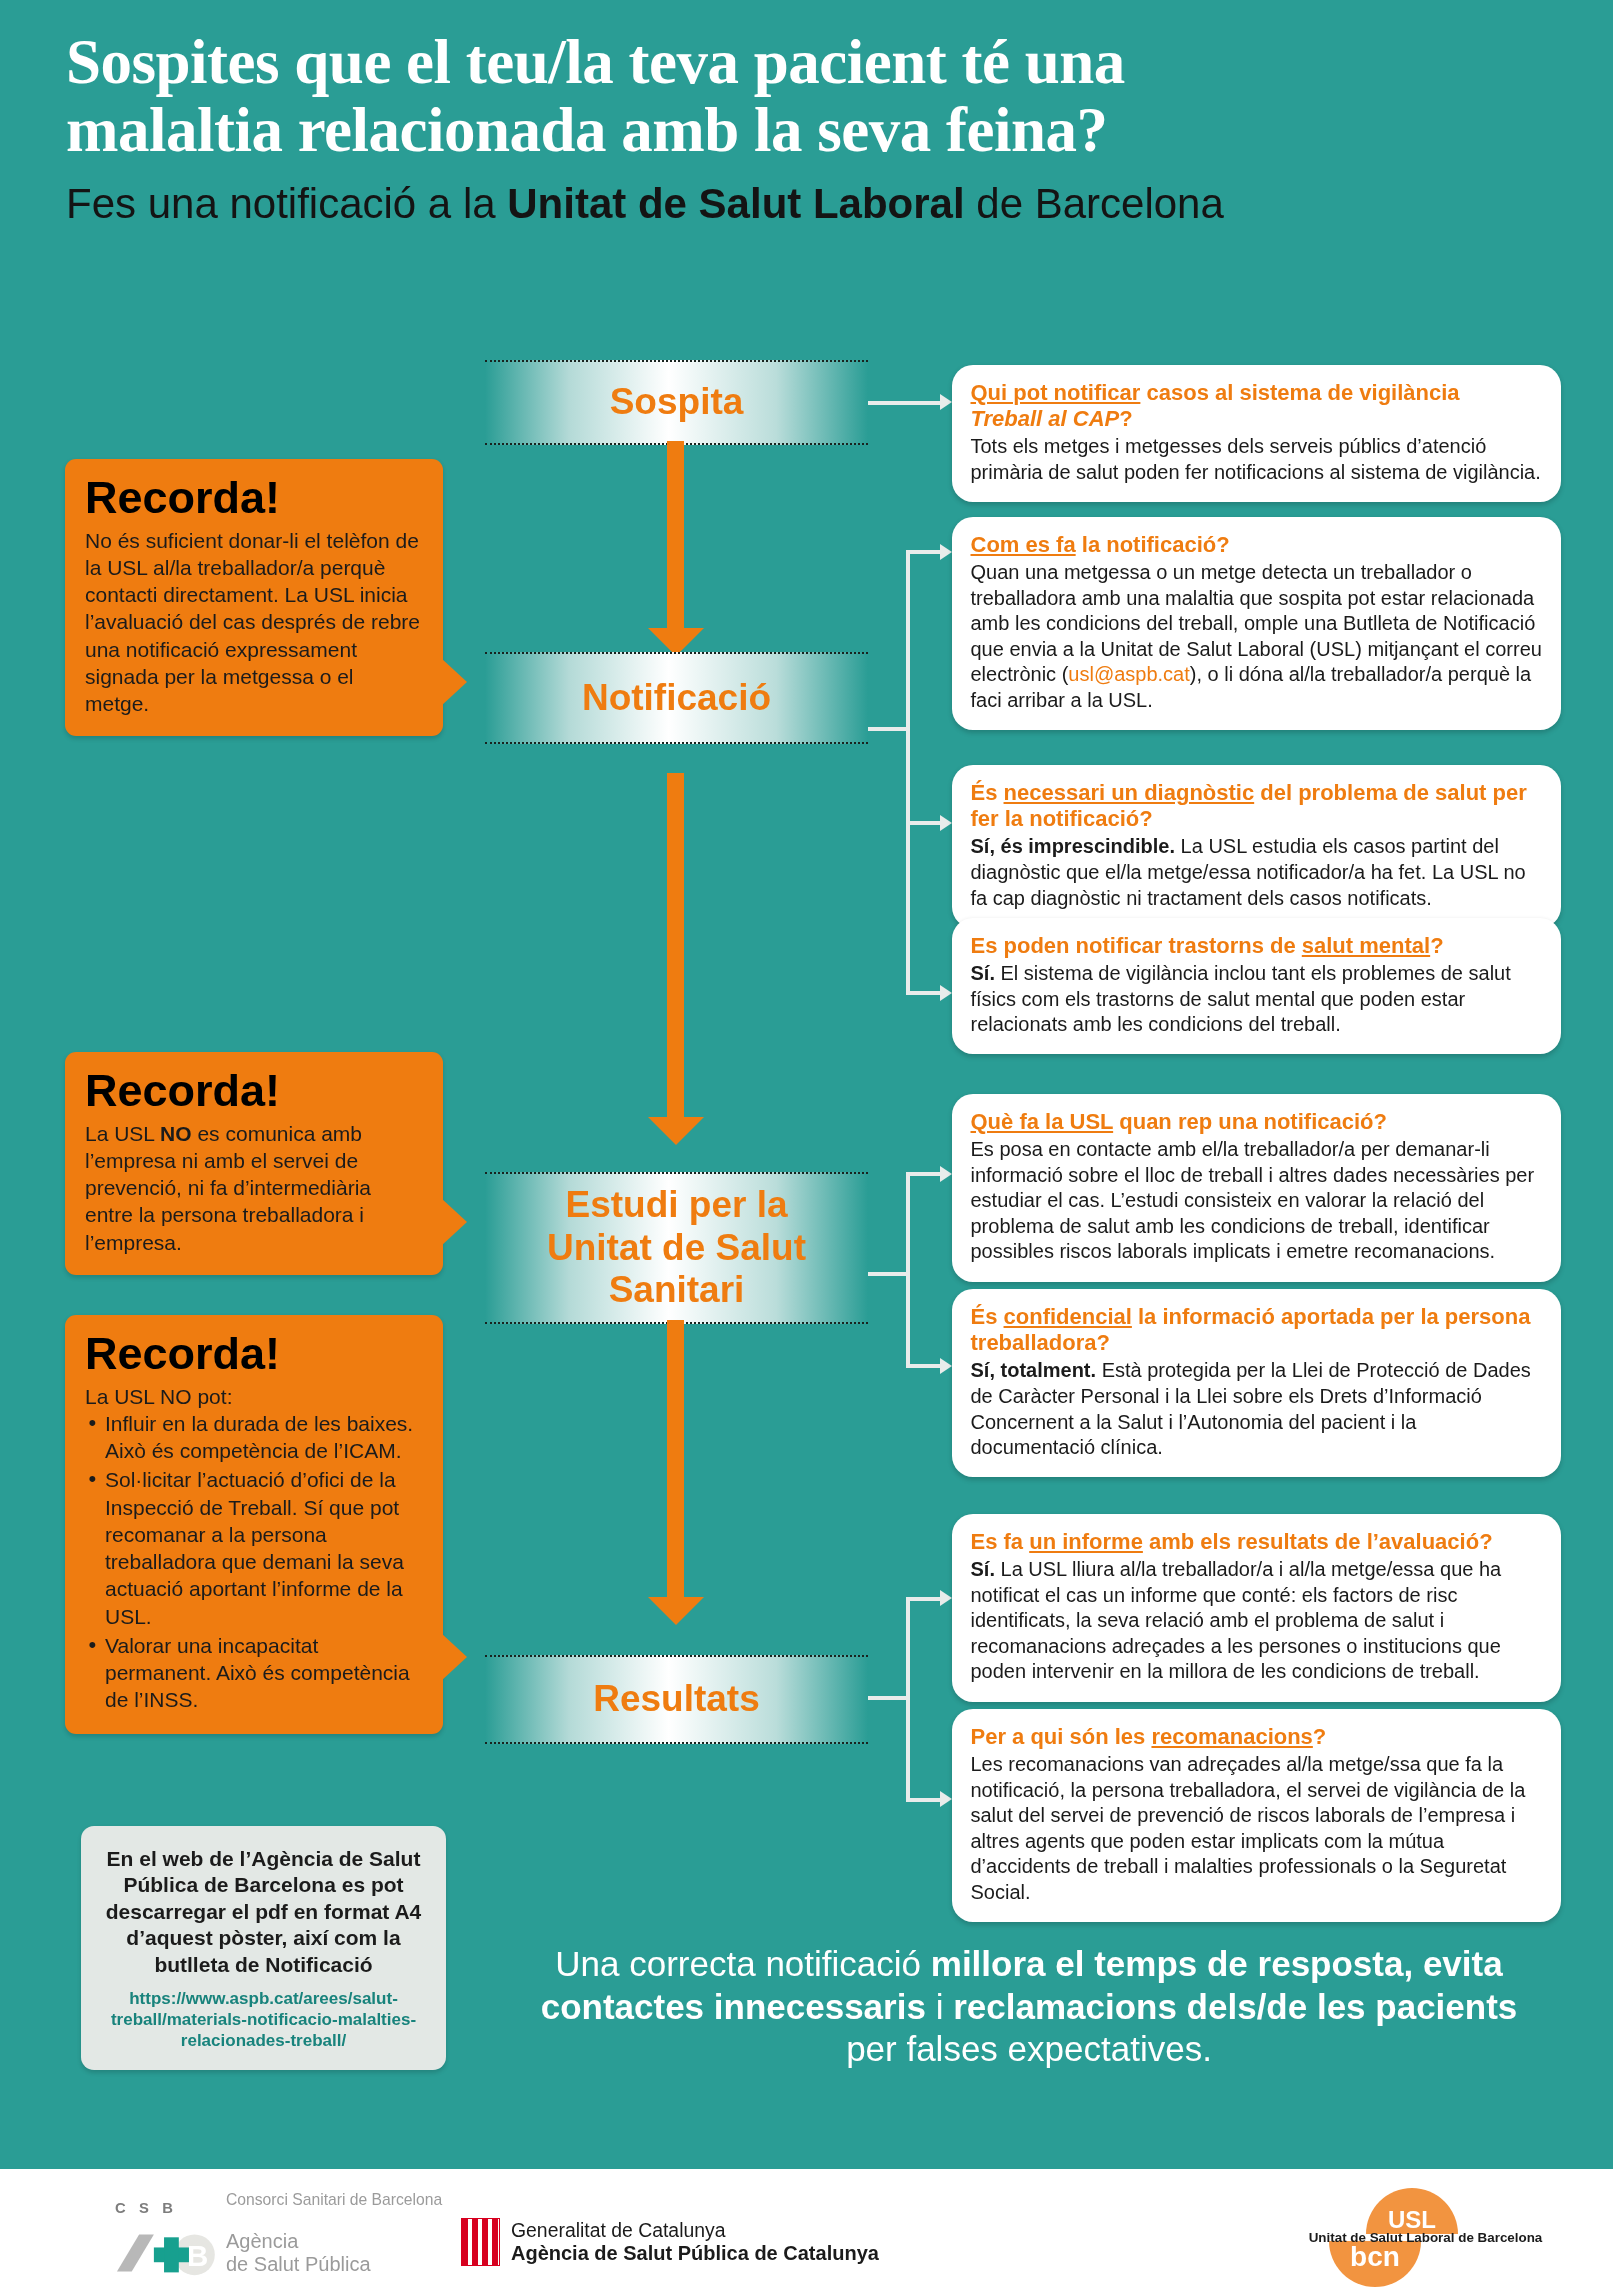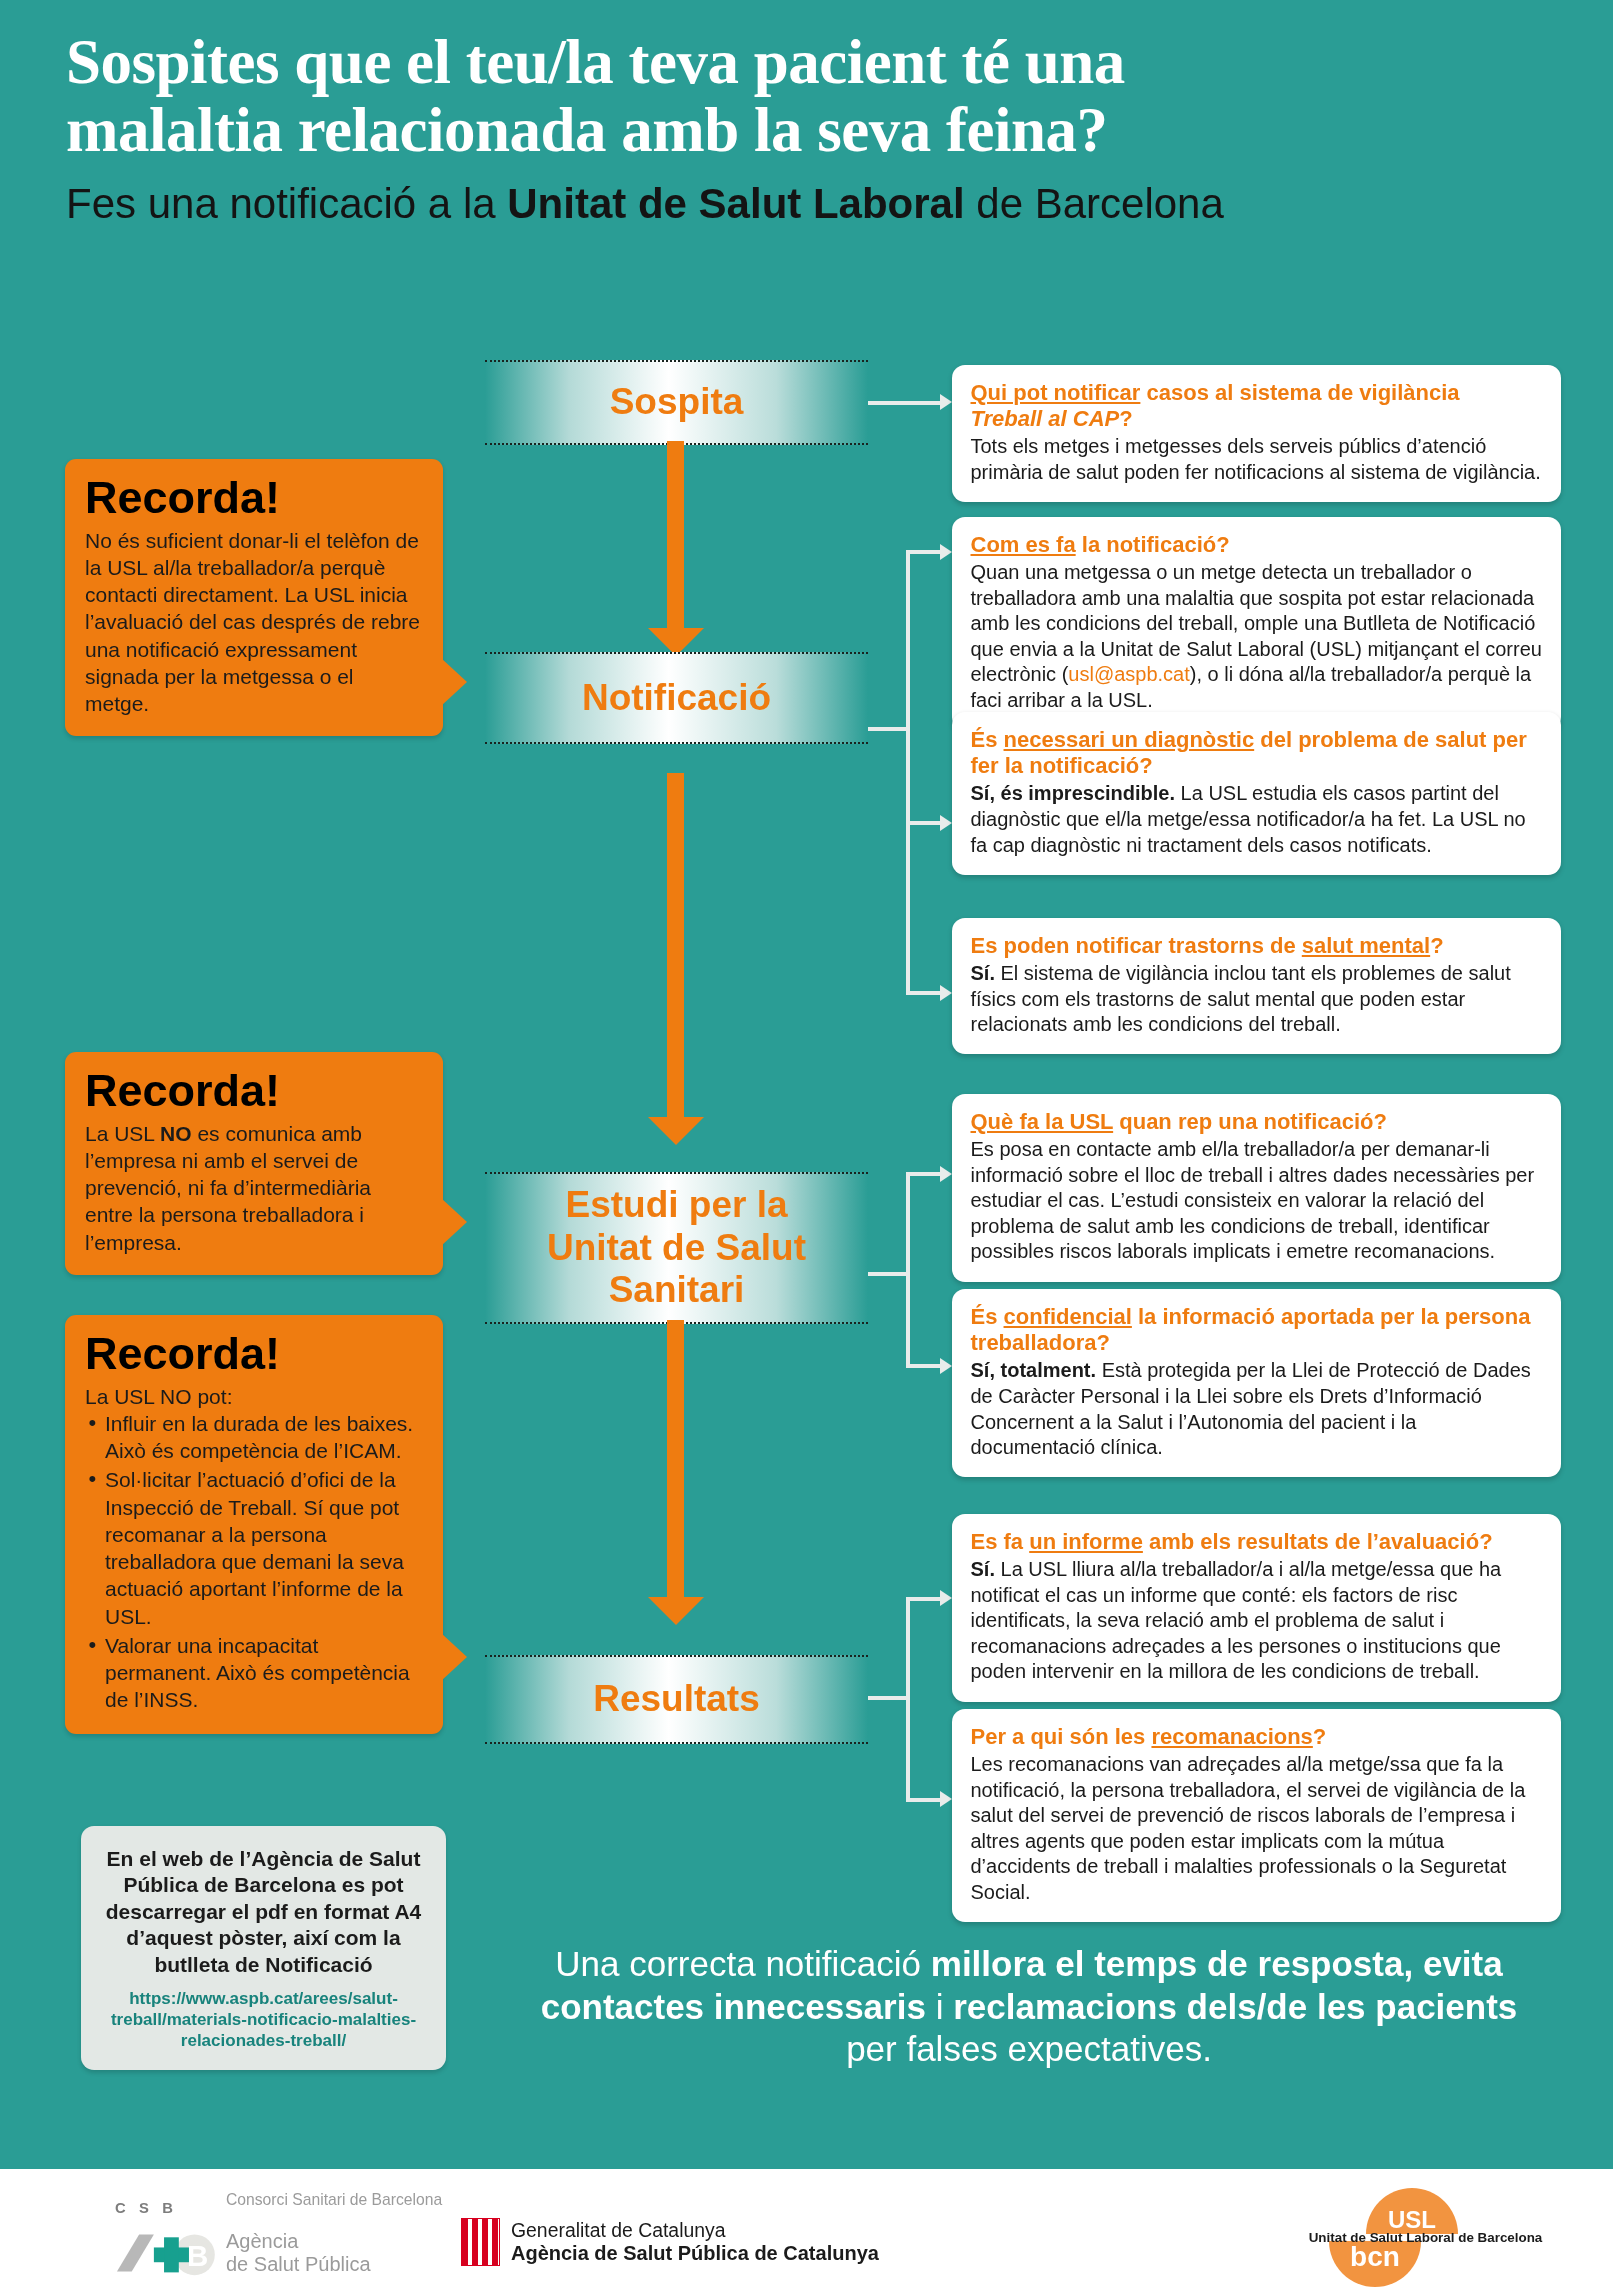--- a/index.html
+++ b/index.html
@@ -54,21 +54,21 @@
   .vline{position:absolute;left:667px;width:16.6px;background:#ef7c10;}
   .arrow-head{
     position:absolute;left:648px;width:0;height:0;
     border-left:28px solid transparent;border-right:28px solid transparent;
     border-top:28px solid #ef7c10;
   }
 
   
   .card{
     position:absolute;left:952px;width:609px;
-    background:#ffffff;border-radius:13px;
+    background:#ffffff;border-radius:21px;
     padding:14.8px 18.5px 16.6px 18.5px;
     box-sizing:border-box;
     box-shadow:0 2.8px 5.5px rgba(0,0,0,.18);
   }
   .card h3{
     margin:0 0 1.8px 0;color:#ef7c10;font-size:22px;font-weight:bold;
     line-height:1.2;font-family:"Liberation Sans", sans-serif;
   }
   .card h3 .u{text-decoration:underline;}
   .card h3 .it{font-style:italic;}
@@ -268,21 +268,21 @@
   <div class="card" style="top:365px;">
     <h3><span class="u">Qui pot notificar</span><span> casos al sistema de vigilància</span><br><span class="it">Treball al CAP</span><span>?</span></h3>
     <p>Tots els metges i metgesses dels serveis públics d’atenció primària de salut poden fer notificacions al sistema de vigilància.</p>
   </div>
 
   <div class="card" style="top:517px;">
     <h3><span class="u">Com es fa</span><span> la notificació?</span></h3>
     <p><span>Quan una metgessa o un metge detecta un treballador o treballadora amb una malaltia que sospita pot estar relacionada amb les condicions del treball, omple una Butlleta de Notificació que envia a la Unitat de Salut Laboral (USL) mitjançant el correu electrònic (</span><span class="mail">usl@aspb.cat</span><span>), o li dóna al/la treballador/a perquè la faci arribar a la USL.</span></p>
   </div>
 
-  <div class="card" style="top:712px;">
+  <div class="card" style="top:765px;">
     <h3><span>És </span><span class="u">necessari un diagnòstic</span><span> del problema de salut per fer la notificació?</span></h3>
     <p><b>Sí, és imprescindible.</b><span> La USL estudia els casos partint del diagnòstic que el/la metge/essa notificador/a ha fet. La USL no fa cap diagnòstic ni tractament dels casos notificats.</span></p>
   </div>
 
   <div class="card" style="top:918px;">
     <h3><span>Es poden notificar trastorns de </span><span class="u">salut mental</span><span>?</span></h3>
     <p><b>Sí.</b><span> El sistema de vigilància inclou tant els  problemes de salut físics com els trastorns de salut mental que poden estar relacionats amb les condicions del treball.</span></p>
   </div>
 
   <div class="card" style="top:1094px;">

